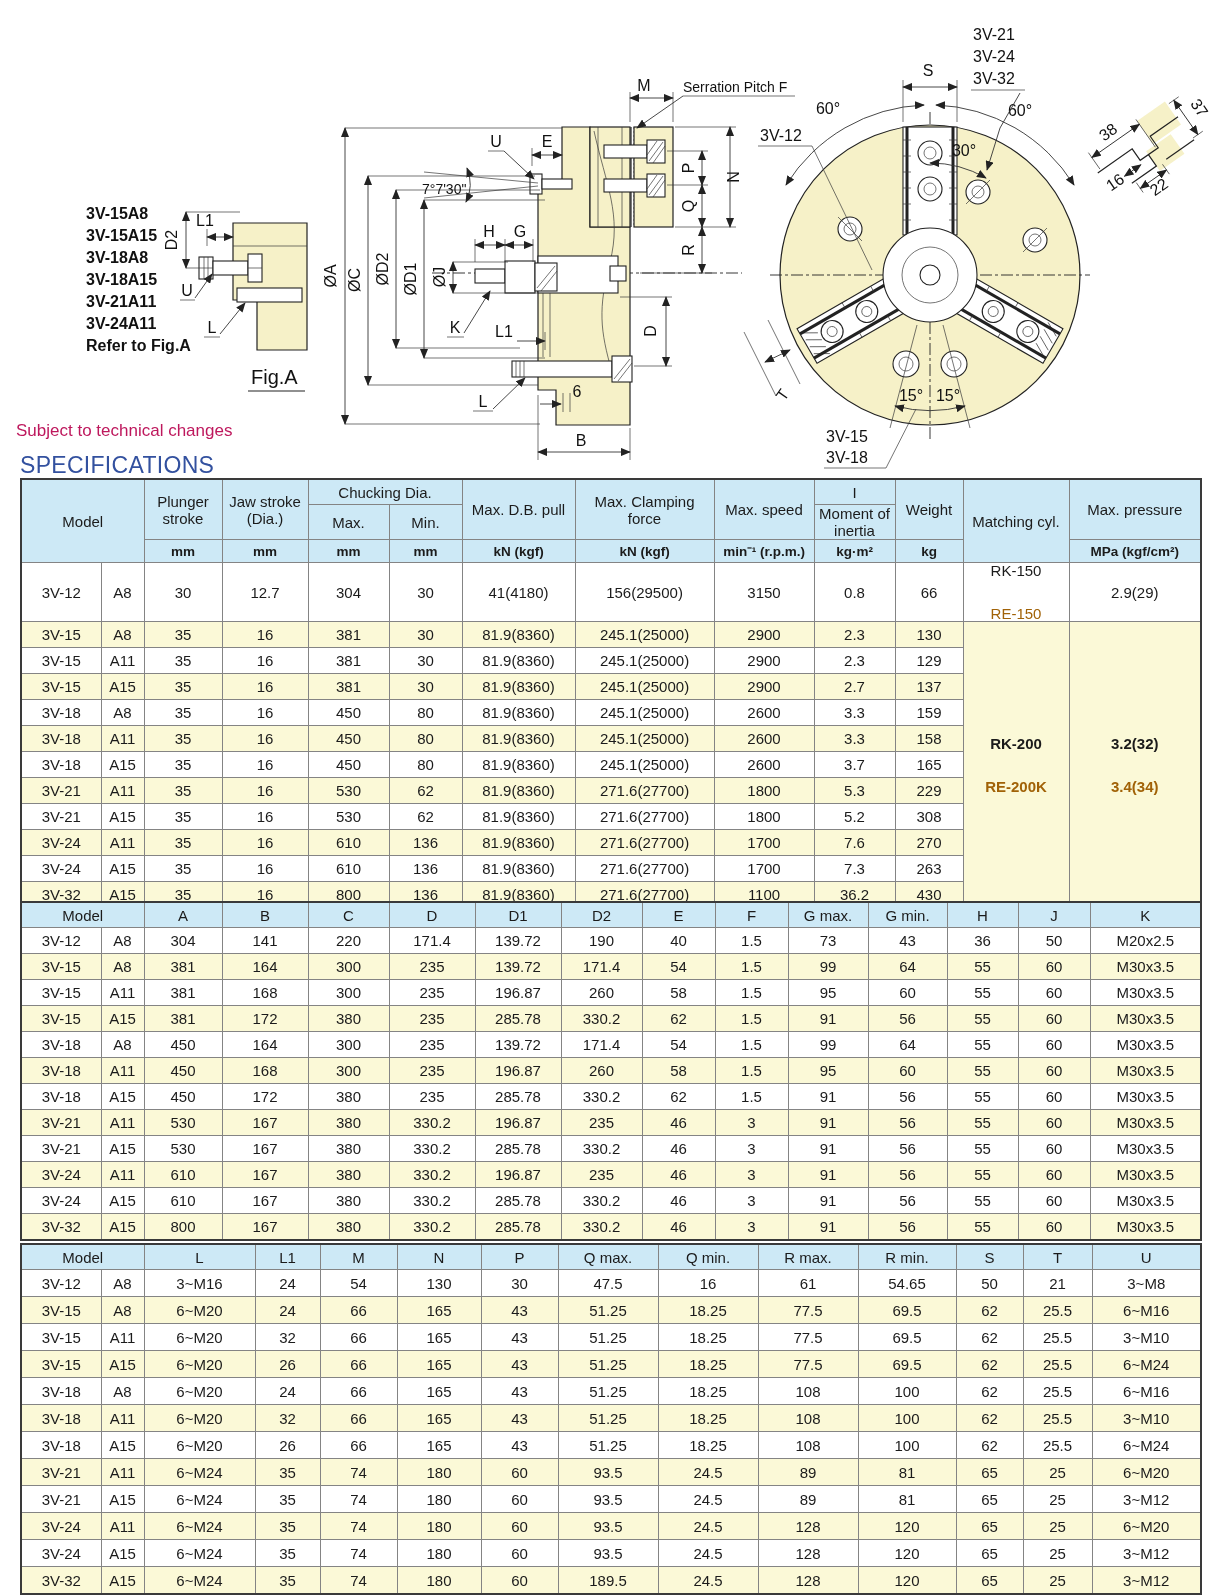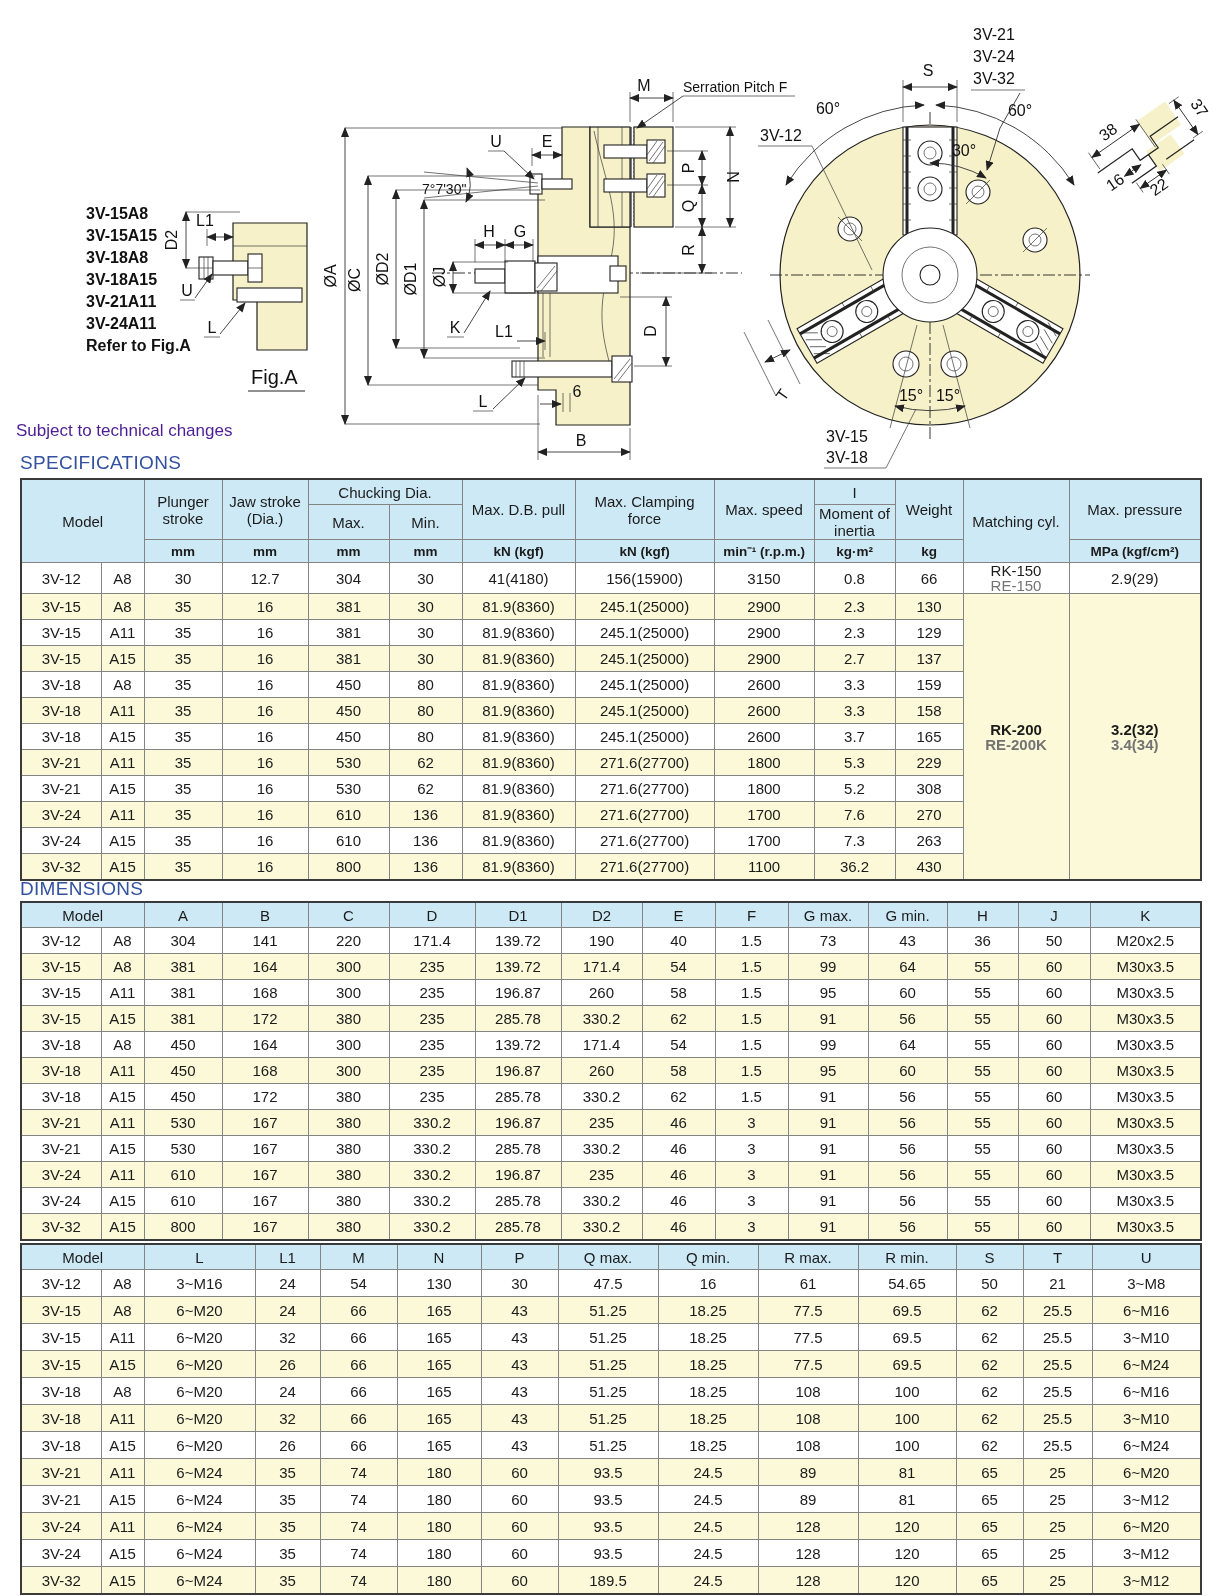--- a/index.html
+++ b/index.html
@@ -1,20 +1,20 @@
 <!DOCTYPE html>
 <html><head>
 <meta charset="utf-8">
 <style>
   html,body{margin:0;padding:0;background:#fff;}
   #page{position:relative;width:1219px;height:1596px;background:#fff;
         font-family:"Liberation Sans",sans-serif;color:#1b1b1b;overflow:hidden;}
   #drawings{position:absolute;left:0;top:0;}
-  .notice{position:absolute;left:16px;top:421px;font-size:17px;color:#4c1d95;}
-  .sec-title{position:absolute;left:20px;font-size:19px;color:#33519f;letter-spacing:.3px;}
+  .notice{position:absolute;left:16px;top:421px;font-size:17px;color:#be185d;}
+  .sec-title{position:absolute;left:20px;font-size:23px;color:#33519f;letter-spacing:.3px;}
   #spec-title{top:452px;}
   #dim-title{top:878px;}
   table{border-collapse:collapse;table-layout:fixed;width:1180px;font-size:15px;color:#1b1b1b;
         border:2px solid #3a3a3a;}
   th,td{border:1px solid #848484;text-align:center;vertical-align:middle;padding:0 2px;overflow:hidden;}
   thead th{background:#cde9f6;font-weight:normal;}
   #spec-table{position:absolute;left:20px;top:478px;}
   #dim-table1{position:absolute;left:20px;top:901px;}
   #dim-table2{position:absolute;left:20px;top:1243px;}
   #spec-table thead tr.r1 th{height:24px;}
@@ -22,21 +22,21 @@
   #spec-table thead tr.units th{height:22px;font-size:13.5px;font-weight:bold;}
   #spec-table tbody td{height:25px;}
   #dim-table1 thead th{height:24px;}
   #dim-table1 tbody td{height:25px;}
   #dim-table2 thead th{height:24px;}
   #dim-table2 tbody td{height:26px;}
   tbody tr:nth-child(even) td{background:#fbf9d7;}
   td.mw{background:#fff;}
   td.my{background:#fbf9d7;font-weight:bold;}
   td.merged div{line-height:15px;font-size:15px;}
-  .green{color:#737373;}
+  .green{color:#a16207;margin-top:28px;}
   
   .ln{stroke:#222;stroke-width:1.2;fill:none;}
   .ln2{stroke:#222;stroke-width:3;fill:none;}
   .thin{stroke:#3a3a3a;stroke-width:.7;fill:none;}
   .dim{stroke:#333;stroke-width:.9;fill:none;}
   .yl{fill:#f6f1c8;stroke:#222;stroke-width:1.2;}
   .ylp{fill:#f6f1c8;stroke:none;}
   .wh{fill:#fff;stroke:#222;stroke-width:1.1;}
   .cl{stroke:#222;stroke-width:.9;stroke-dasharray:12 3 3 3;fill:none;}
   .lb{font-family:"Liberation Sans",sans-serif;font-size:16px;fill:#111;}
@@ -394,21 +394,21 @@
     </thead>
     <tbody>
         <tr>
           <td>3V-12</td>
           <td>A8</td>
           <td>30</td>
           <td>12.7</td>
           <td>304</td>
           <td>30</td>
           <td>41(4180)</td>
-          <td>156(15900)</td>
+          <td>156(29500)</td>
           <td>3150</td>
           <td>0.8</td>
           <td>66</td>
           <td rowspan="1" class="merged mw">
             <div>RK-150</div>
             <div class="green">RE-150</div>
           </td>
           <td rowspan="1" class="merged mw">
             <div>2.9(29)</div>
           </td>

